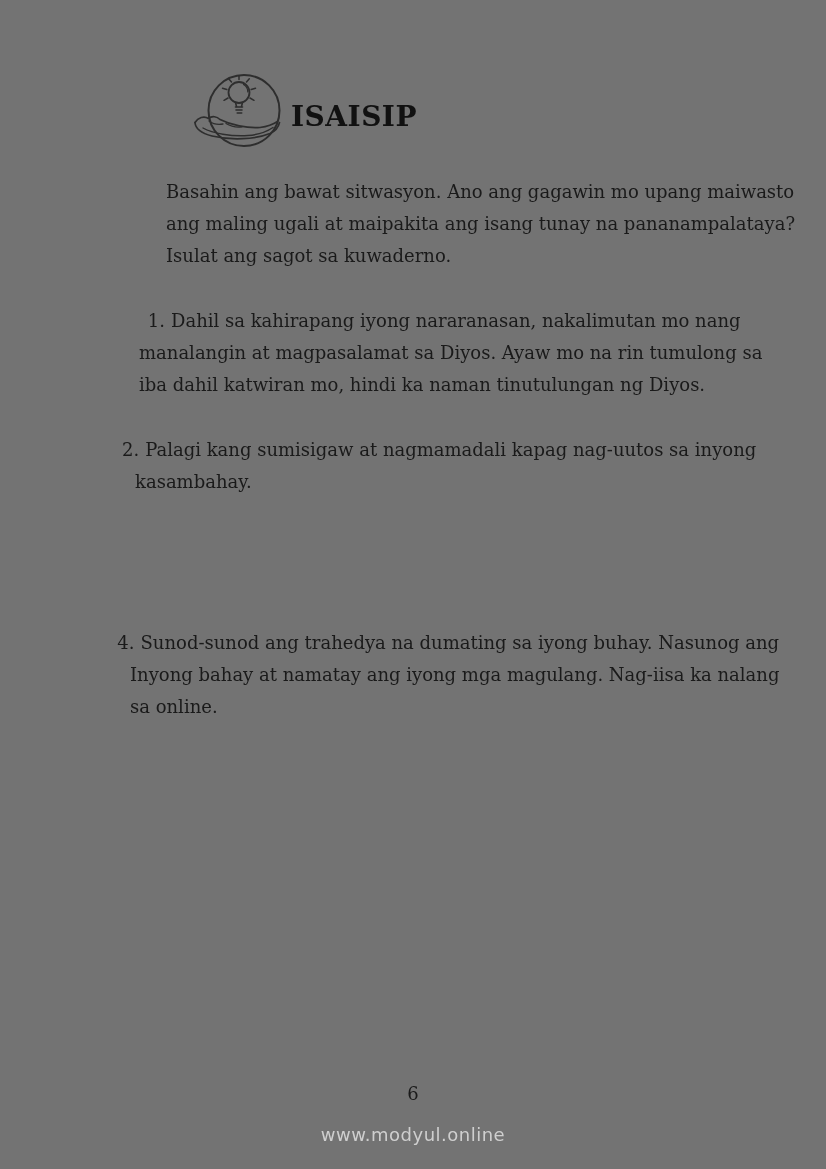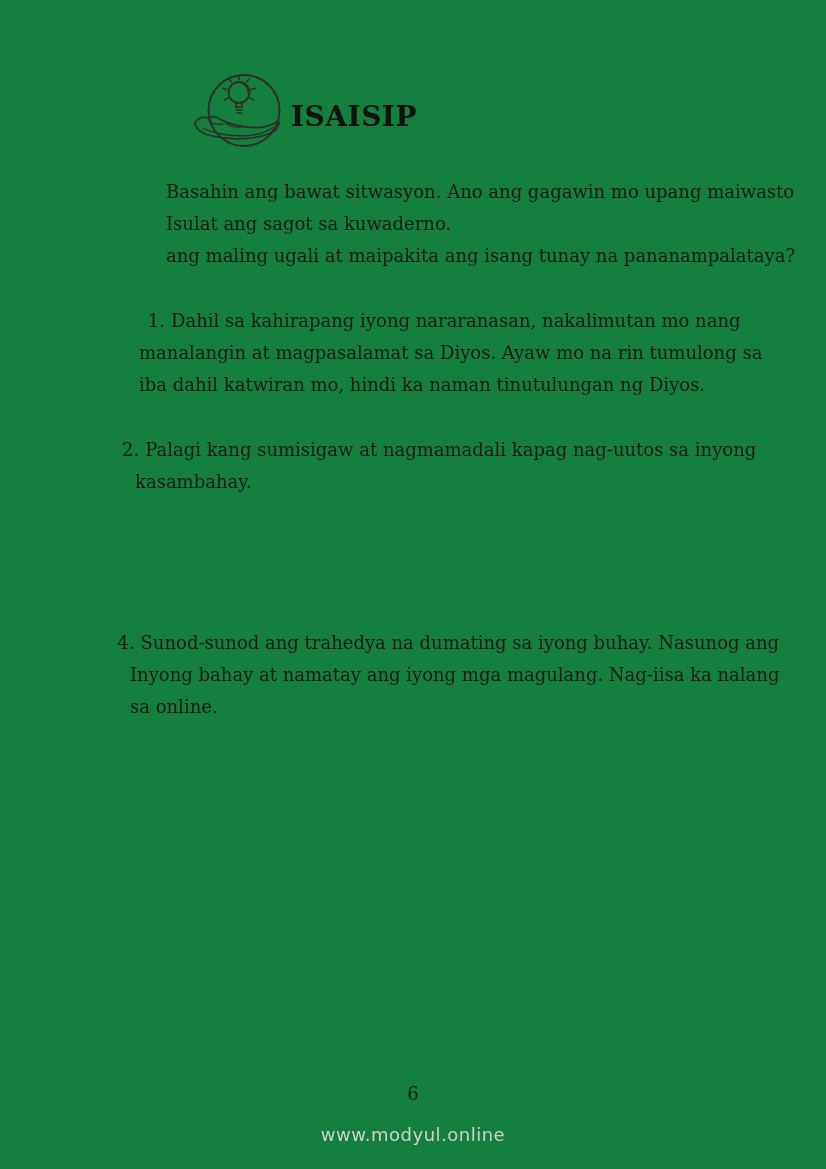--- a/index.html
+++ b/index.html
@@ -1,20 +1,20 @@
 <!DOCTYPE html>
 <html><head>
 <meta charset="utf-8">
 <style>
   html, body { margin: 0; padding: 0; background: #ffffff; }
   .page {
     position: relative;
     width: 826px;
     height: 1169px;
-    background: #15803d;
+    background: #737373;
     font-family: "DejaVu Serif", "Liberation Serif", serif;
     color: #1a1a1a;
     overflow: hidden;
   }
   .header { position: absolute; left: 0; top: 0; width: 826px; height: 160px; }
   .icon-wrap { position: absolute; left: 193px; top: 73px; width: 95px; height: 78px; display: block; }
   .icon-wrap svg { display: block; }
   .title {
     position: absolute; left: 291px; top: 99px;
     margin: 0; font-size: 28px; line-height: 36px;
@@ -69,22 +69,22 @@
         <path class="stroke" stroke-width="1.4" d="M10,55 C20,60.5 38,63.5 55,62.5 C66,61.8 74,58.5 80,54.5"></path>
         <path class="stroke" stroke-width="1.3" d="M16,48 C20,51 25,52 30,51"></path>
         <path class="stroke" stroke-width="1.3" d="M33,50.5 C38,53.5 44,54.5 49,53.8"></path>
       </svg>
     </span>
     <h1 class="title">ISAISIP</h1>
   </div>
 
   <div class="intro">
     <div class="line">Basahin ang bawat sitwasyon. Ano ang gagawin mo upang maiwasto</div>
+    <div class="line">ang maling ugali at maipakita ang isang tunay na pananampalataya?</div>
     <div class="line">Isulat ang sagot sa kuwaderno.</div>
-    <div class="line">ang maling ugali at maipakita ang isang tunay na pananampalataya?</div>
   </div>
 
   <div class="item item1">
     <div class="line first">
       <span class="num">1.</span><span>Dahil sa kahirapang iyong nararanasan, nakalimutan mo nang</span>
     </div>
     <div class="line">manalangin at magpasalamat sa Diyos. Ayaw mo na rin tumulong sa</div>
     <div class="line">iba dahil katwiran mo, hindi ka naman tinutulungan ng Diyos.</div>
   </div>
 

